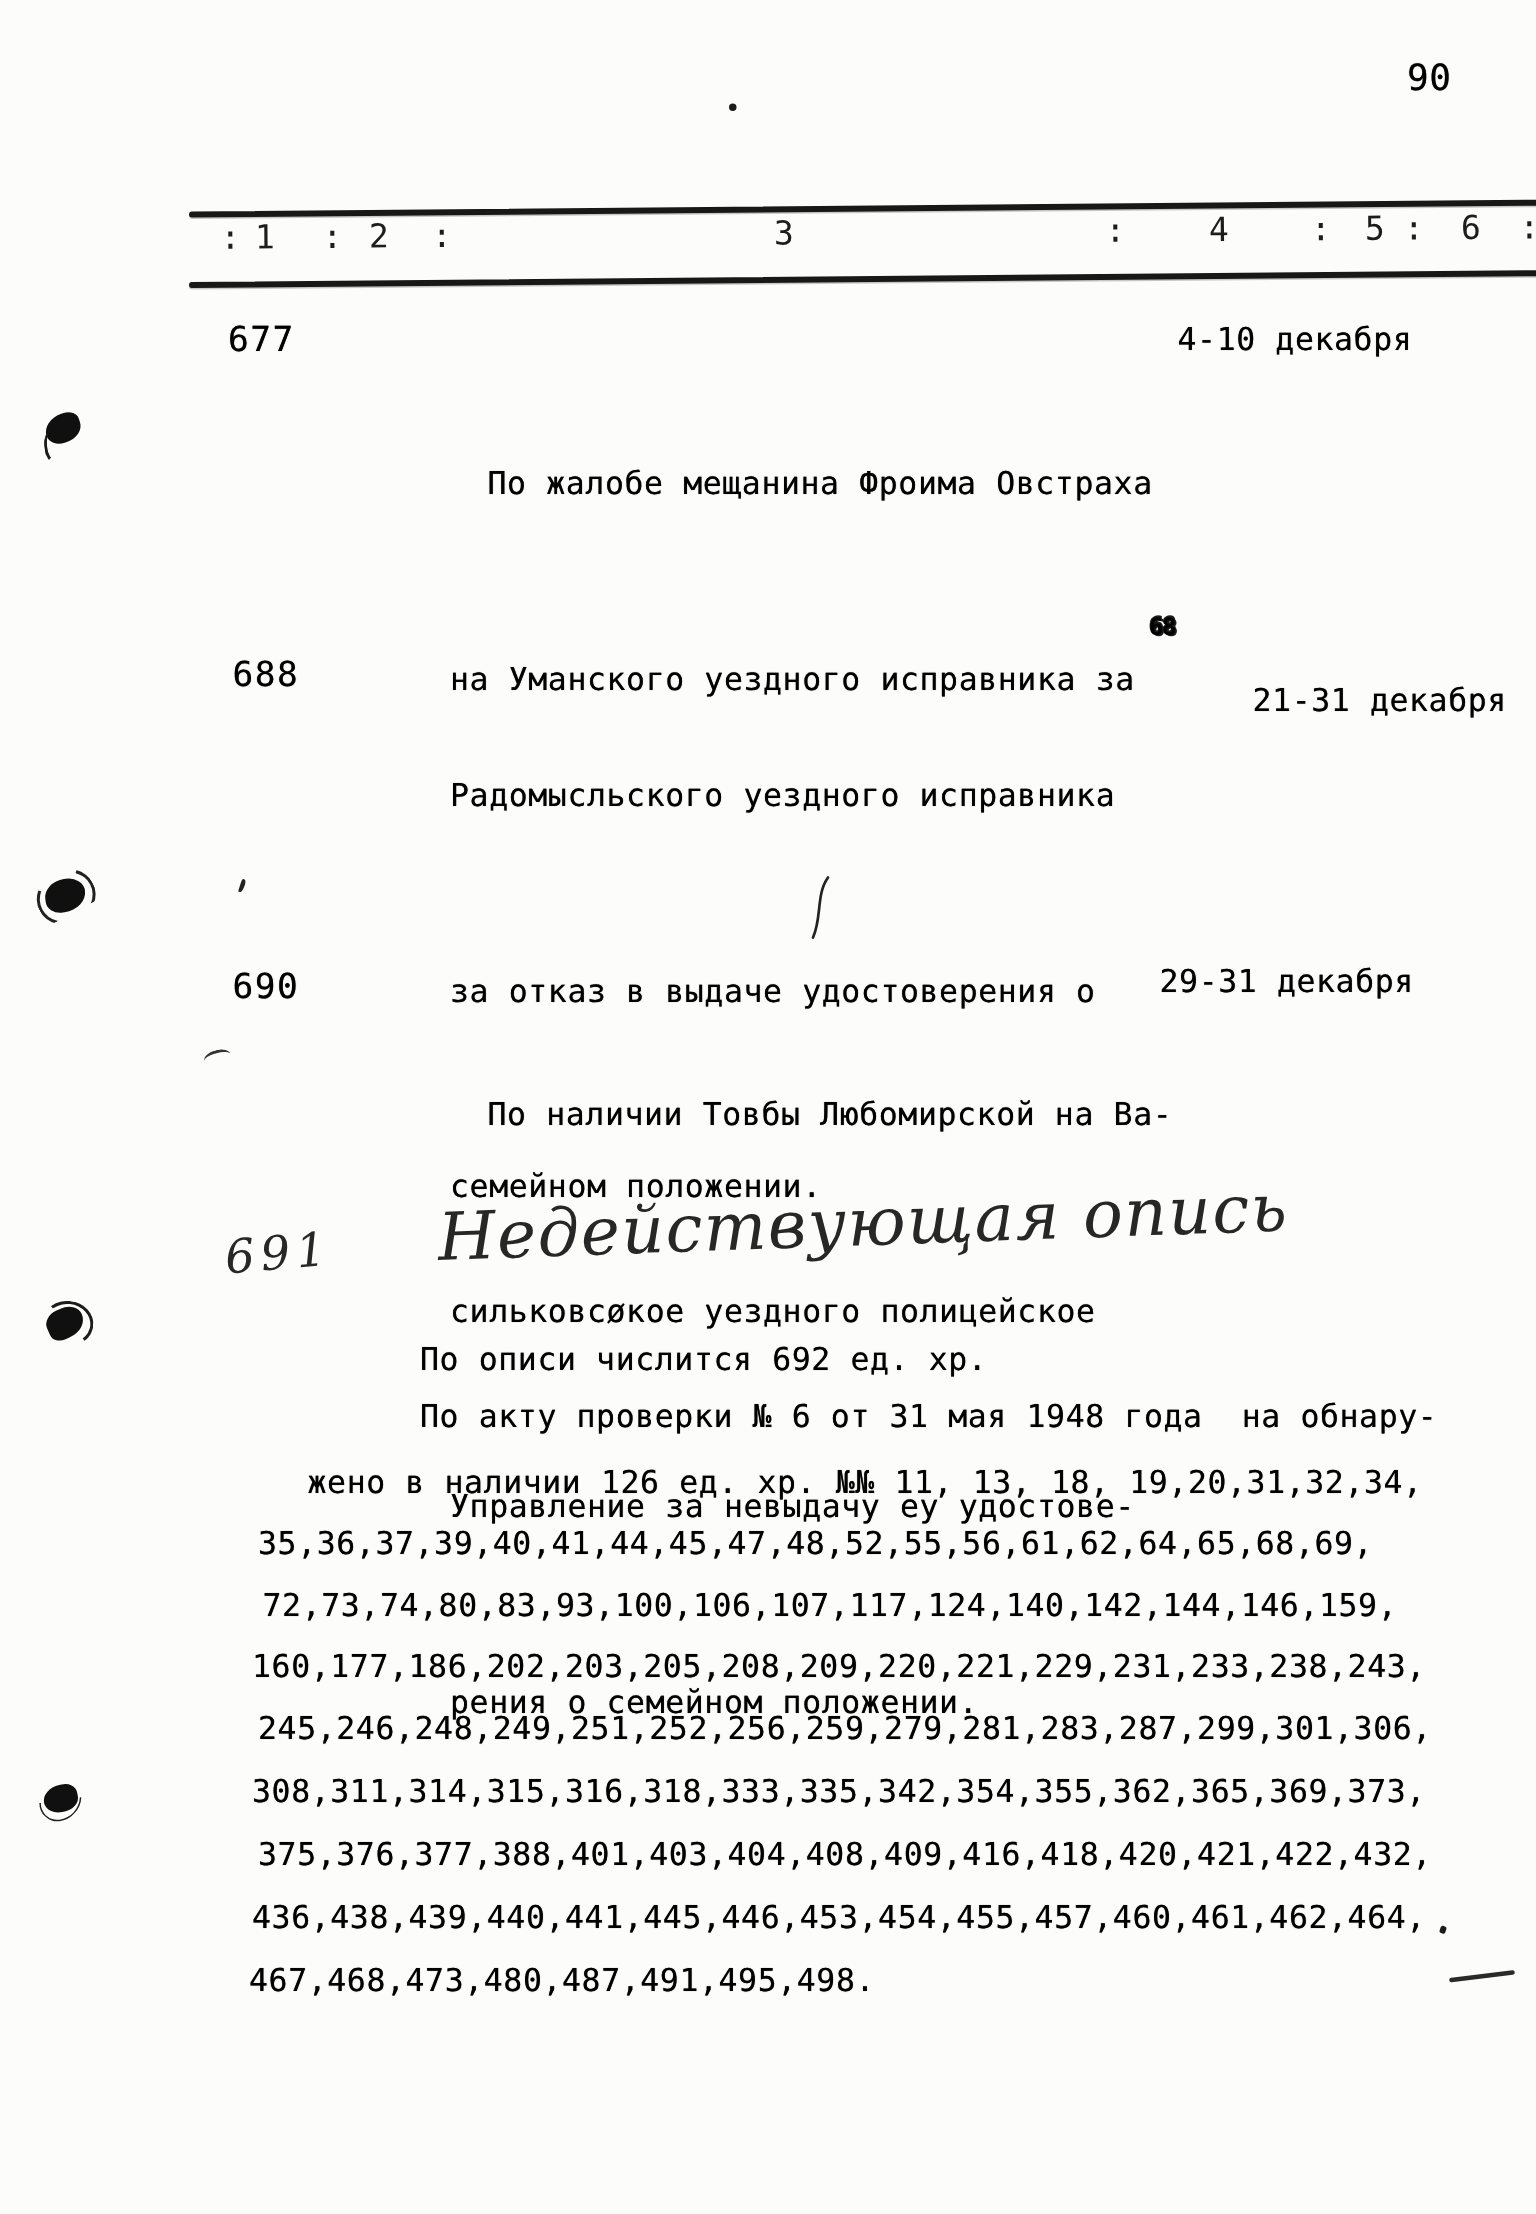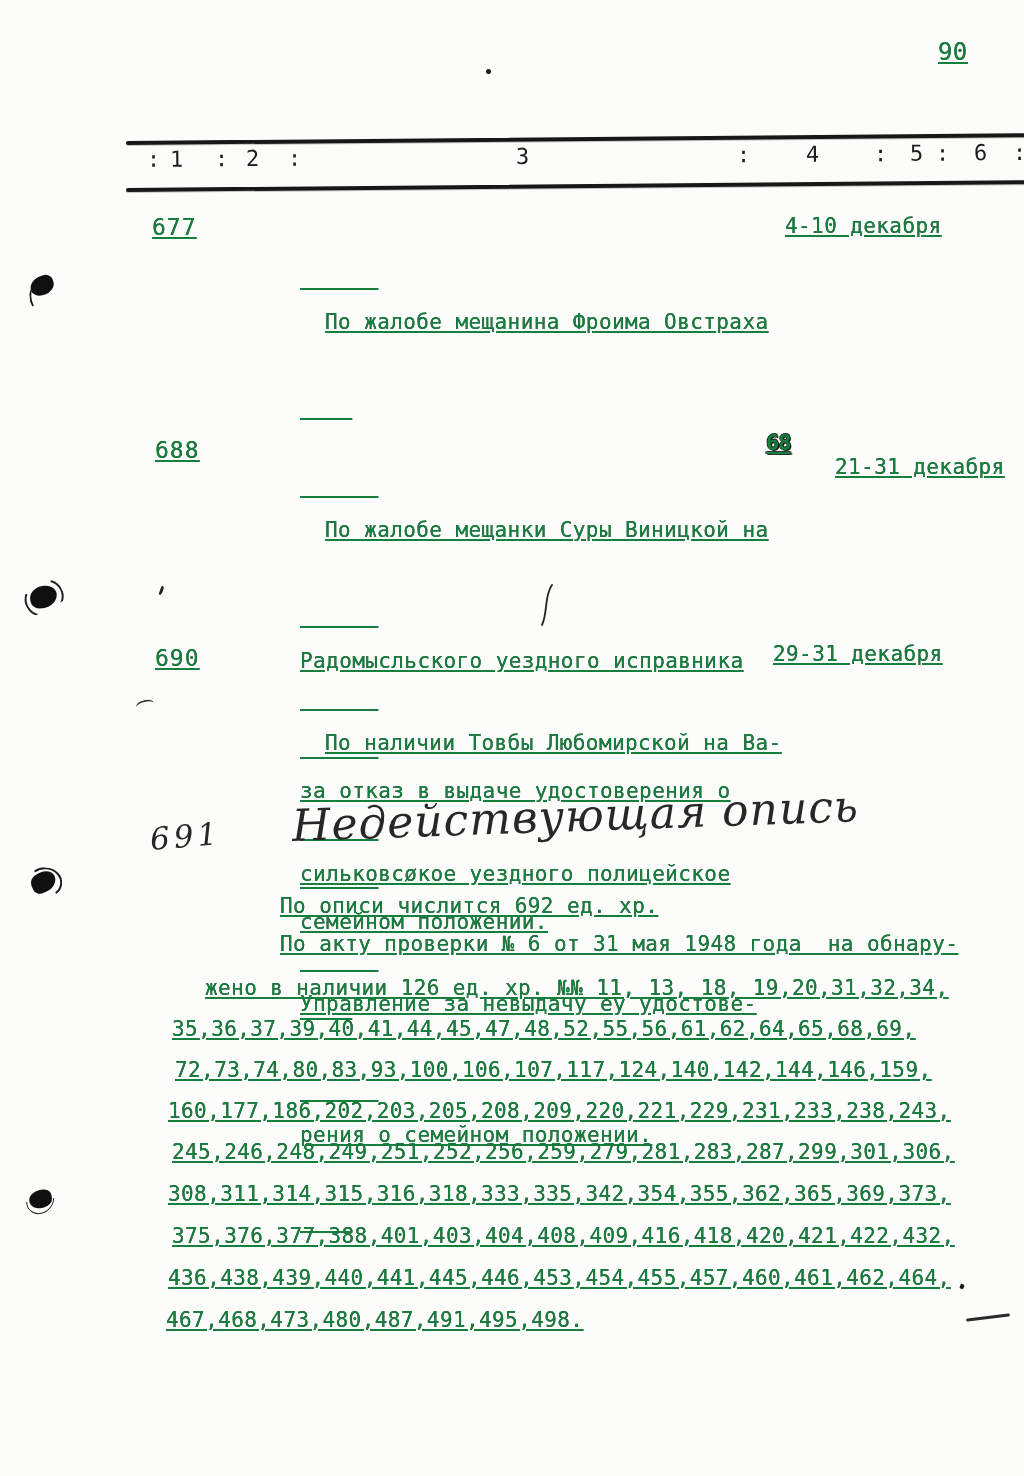--- a/index.html
+++ b/index.html
@@ -11,23 +11,22 @@
     overflow:hidden;
     font-family:"DejaVu Sans Mono", monospace;
     color:#1d1d1d;
   }
   
   .t{
     position:absolute;
     font-size:21px;
     white-space:pre;
     letter-spacing:.4px;
-    color:#15803d;
+    color:#000000;
     text-shadow:0 0 .5px #3a3a3a;
-    text-decoration:underline;
   }
   .page-number{left:938px;top:38px;font-size:24px;}
   
   .rule{
     position:absolute;left:126px;width:910px;height:4px;
     background:#181818;border-radius:2px;
     transform:rotate(-0.5deg);transform-origin:left center;
     box-shadow:0 1px 0 rgba(40,40,40,.25);
   }
   .rule-top{top:141px;}
@@ -47,21 +46,21 @@
   .lh{line-height:43.5px;}
   .b677{left:300px;top:214px;}
   .b688{left:300px;top:422px;}
   .b690{left:300px;top:635px;}
   .body-block{position:absolute;}
   .body-block .first{text-indent:25px;}
   .d677{left:785px;top:214px;}
   .d688{left:788px;top:455px;margin-left:47px;}
   .d690{left:773px;top:642px;}
   .overstrike{
-    left:766px;top:430px;font-size:22px;font-weight:bold;letter-spacing:-1px;
+    left:766px;top:408px;font-size:16px;font-weight:bold;letter-spacing:-1px;
     text-shadow:1.3px .9px 0 #1b1b1b,-0.7px -0.4px 0 #1b1b1b,.5px -0.8px 0 #1b1b1b;
   }
   
   .hw{font-family:"DejaVu Serif", serif;font-style:italic;color:#272727;}
   .hw-num{position:absolute;left:150px;top:818px;font-size:31px;letter-spacing:4px;
     transform:rotate(-5deg);}
   .hw-text{position:absolute;left:292px;top:800px;font-size:44px;letter-spacing:1px;
     transform:rotate(-2deg);transform-origin:left center;white-space:pre;}
   
   .sum1{left:280px;top:894px;}
@@ -130,28 +129,28 @@
     <span class="hc hc10">:</span>
     <span class="hc hc11">6</span>
     <span class="hc hc12">:</span>
   </div>
   <div class="rule rule-bottom"></div>
 
   <section>
     <div class="t num n677">677</div>
     <div class="t body-block lh b677">
       <div class="first">По жалобе мещанина Фроима Овстраха</div>
+      <div>на Уманского уездного исправника за</div>
     </div>
     <div class="t d677">4-10 декабря</div>
   </section>
 
   <section>
     <div class="t num n688">688</div>
     <div class="t body-block lh b688">
-      <div class="first">По жалобе мещанки Суры Виницкой на</div>
       <div>Радомысльского уездного исправника</div>
       <div>за отказ в выдаче удостоверения о</div>
       <div>семейном положении.</div>
     </div>
     <div class="t overstrike">68</div>
     <div class="t d688">21-31 декабря</div>
   </section>
 
   <section>
     <div class="t num n690">690</div>

